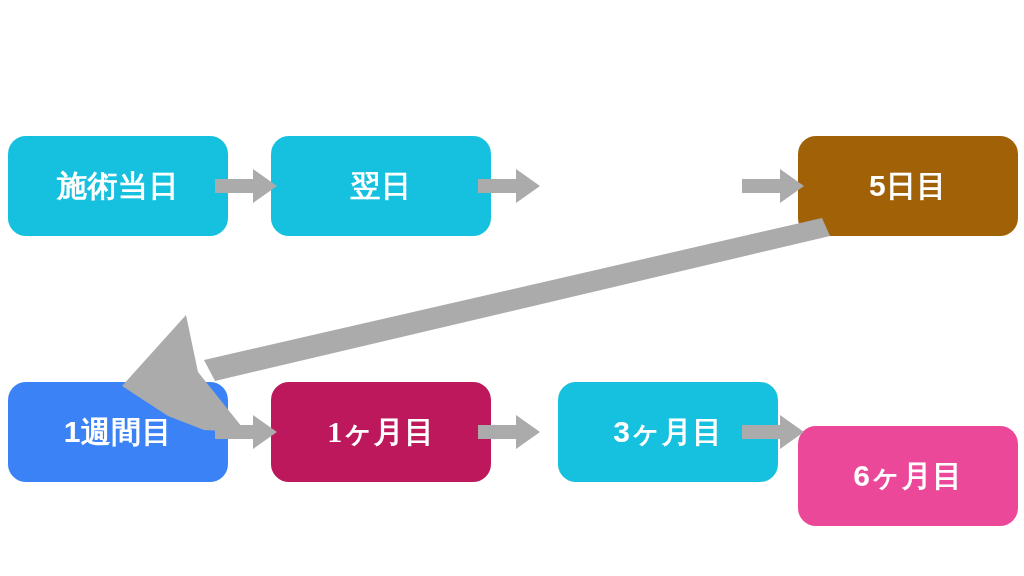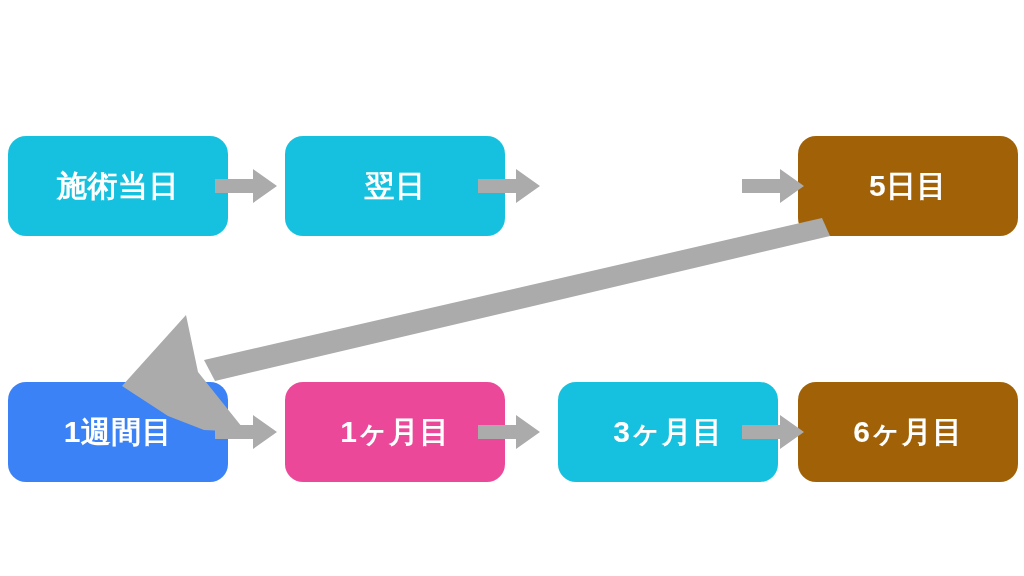--- a/index.html
+++ b/index.html
@@ -38,21 +38,21 @@
     line-height: 1;
     letter-spacing: 0.5px;
     white-space: nowrap;
     user-select: none;
   }
 
   
   .row-top    { top: 136px; }
   .row-bottom { top: 382px; }
   .col-0 { left: 8px;   }
-  .col-1 { left: 285px; justify-content: center; }
+  .col-1 { left: 271px; justify-content: center; }
   .col-2 { left: 534px; }
   .col-3 { left: 798px; }
 
   
   .connector {
     position: absolute;
     width: 62px;
     height: 34px;
     z-index: 4;
   }
@@ -86,27 +86,27 @@
   <div class="step-box row-top col-1" style="background: rgb(21, 193, 222); border-radius: 18px;">
     <span class="step-label" style="color: rgb(255, 255, 255);">翌日</span>
   </div>
   <div class="step-box row-top col-3" style="background: #a16207; border-radius: 18px;">
     <span class="step-label" style="color: rgb(255, 255, 255);">5日目</span>
   </div>
 
   <div class="step-box row-bottom col-0" style="background: #3b82f6; border-radius: 18px;">
     <span class="step-label" style="color: rgb(255, 255, 255);">1週間目</span>
   </div>
-  <div class="step-box row-bottom col-1" style="background: #ec4899; border-radius: 18px;">
+  <div class="step-box row-bottom col-1" style="background: #be185d; border-radius: 18px; font-family: Liberation Serif, serif;">
     <span class="step-label" style="color: rgb(255, 255, 255);">1ヶ月目</span>
   </div>
   <div class="step-box row-bottom col-2" style="background: rgb(21, 193, 222); border-radius: 18px; margin-left: 24px;">
     <span class="step-label" style="color: rgb(255, 255, 255);">3ヶ月目</span>
   </div>
-  <div class="step-box row-bottom col-3" style="background: #a16207; border-radius: 18px;">
+  <div class="step-box row-bottom col-3" style="background: #ec4899; border-radius: 18px; margin-top: 44px;">
     <span class="step-label" style="color: rgb(255, 255, 255);">6ヶ月目</span>
   </div>
 
   <div class="connector conn-top conn-a">
     <svg viewBox="0 0 62 34" preserveAspectRatio="none">
       <polygon points="0,10 38,10 38,0 62,17 38,34 38,24 0,24" fill="#ABABAB"></polygon>
     </svg>
   </div>
   <div class="connector conn-top conn-b">
     <svg viewBox="0 0 62 34" preserveAspectRatio="none">

